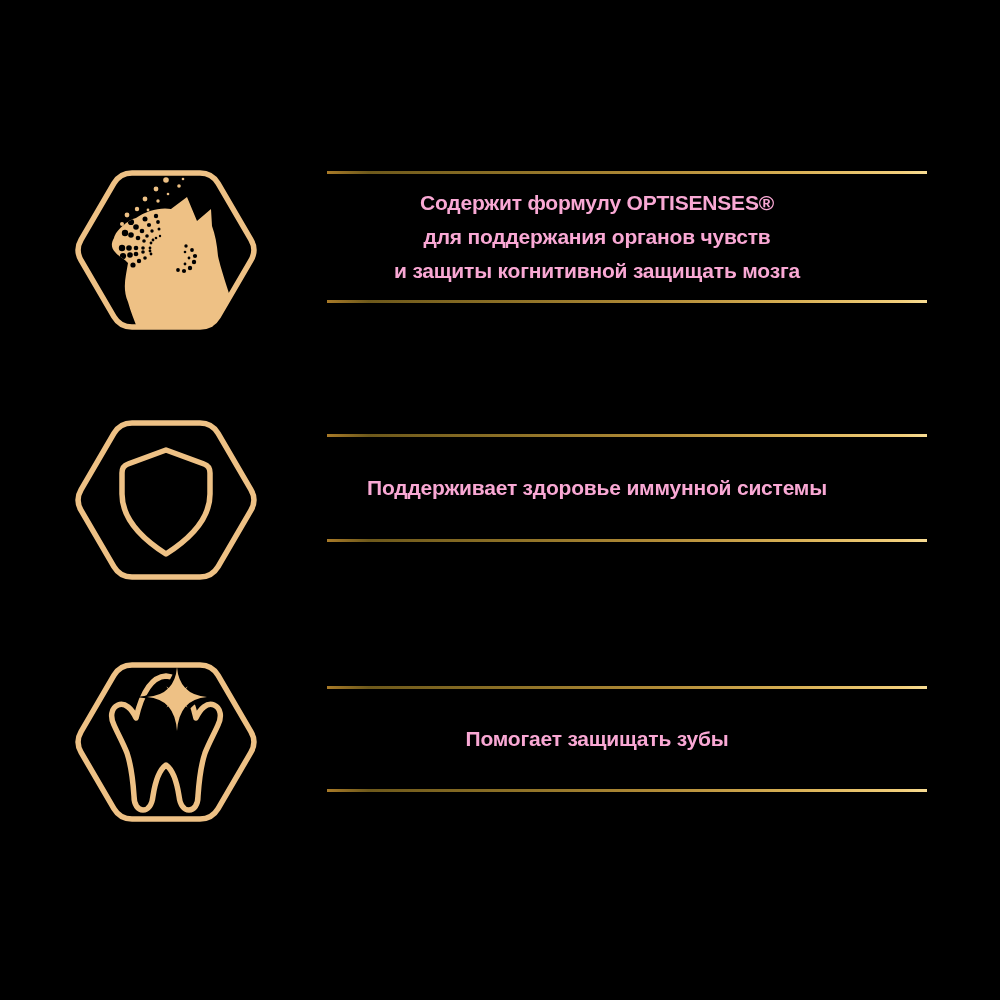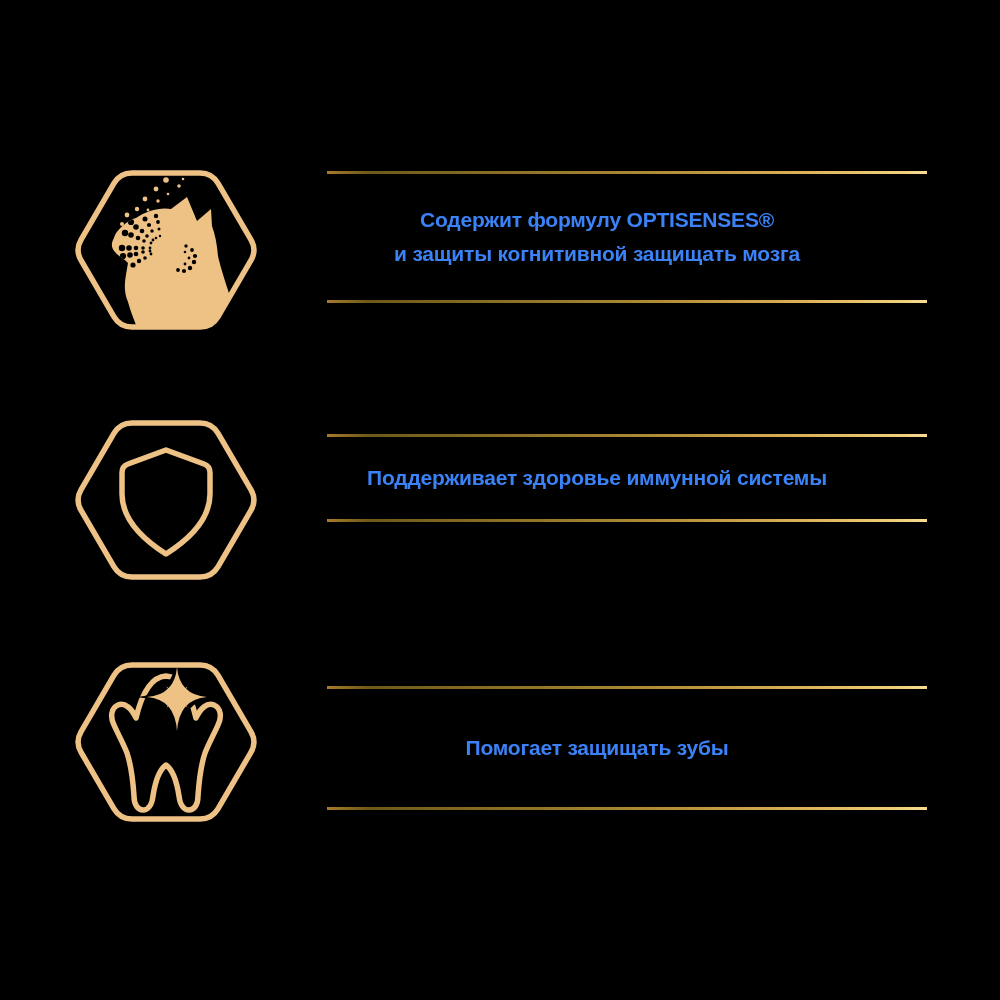--- a/index.html
+++ b/index.html
@@ -4,30 +4,30 @@
 <style>
   html,body{margin:0;padding:0;background:#000;}
   .canvas{position:relative;width:1000px;height:1000px;background:#000;overflow:hidden;
           font-family:"Liberation Sans",sans-serif;}
   .icon{position:absolute;left:70px;width:192px;height:172px;}
   #icon-1{top:164px}
   #icon-2{top:414px}
   #icon-3{top:656px}
   .tblock{position:absolute;left:327px;width:600px;}
   #tb-1{top:171px;height:132px}
-  #tb-2{top:434px;height:88px}
-  #tb-3{top:686px;height:124px}
+  #tb-2{top:434px;height:108px}
+  #tb-3{top:686px;height:106px}
   .rule{position:absolute;left:0;right:0;height:3px;
         background:linear-gradient(90deg,#a87a28 0%,#6e591b 7%,#8c7026 30%,
                    #b18b37 55%,#d8b055 78%,#f2cf7c 96%,#f7dc94 100%);}
   .rule-top{top:0}
   .rule-bottom{bottom:0}
   .caption{position:absolute;left:0;right:0;top:3px;bottom:3px;
            display:flex;flex-direction:column;justify-content:center;align-items:center;
-           padding-right:60px;color:#3b82f6;font-weight:700;font-size:21px;
+           padding-right:60px;color:#f9a8d4;font-weight:700;font-size:21px;
            line-height:34px;letter-spacing:-0.2px;text-align:center;white-space:nowrap;}
   svg{display:block}
 </style>
 </head>
 <body>
 
 <div class="canvas">
 
   <div class="icon" id="icon-1">
     <svg width="192" height="172" viewBox="0 0 192 172">
@@ -108,20 +108,21 @@
       </g>
       <path d="M62,9 L130,9 Q142,9 148.1,19.4 L180.9,75.6 Q187,86 180.9,96.4 L148.1,152.6 Q142,163 130,163
                L62,163 Q50,163 43.9,152.6 L11.1,96.4 Q5,86 11.1,75.6 L43.9,19.4 Q50,9 62,9 Z" fill="none" stroke="#eec185" stroke-width="5.5"></path>
     </svg>
   </div>
 
   <div class="tblock" id="tb-1">
     <div class="rule rule-top"></div>
     <div class="caption">
       <span>Содержит формулу OPTISENSES®</span>
+      <span>для поддержания органов чувств</span>
       <span>и защиты когнитивной защищать мозга</span>
     </div>
     <div class="rule rule-bottom"></div>
   </div>
 
   <div class="icon" id="icon-2">
     <svg width="192" height="172" viewBox="0 0 192 172">
       <path d="M96,36 L134,50 Q140,52 140,59 L140,80 Q140,112 96,140 Q52,112 52,80 L52,59 Q52,52 58,50 Z" fill="none" stroke="#eec185" stroke-width="5.5" stroke-linejoin="round"></path>
       <path d="M62,9 L130,9 Q142,9 148.1,19.4 L180.9,75.6 Q187,86 180.9,96.4 L148.1,152.6 Q142,163 130,163
                L62,163 Q50,163 43.9,152.6 L11.1,96.4 Q5,86 11.1,75.6 L43.9,19.4 Q50,9 62,9 Z" fill="none" stroke="#eec185" stroke-width="5.5"></path>

